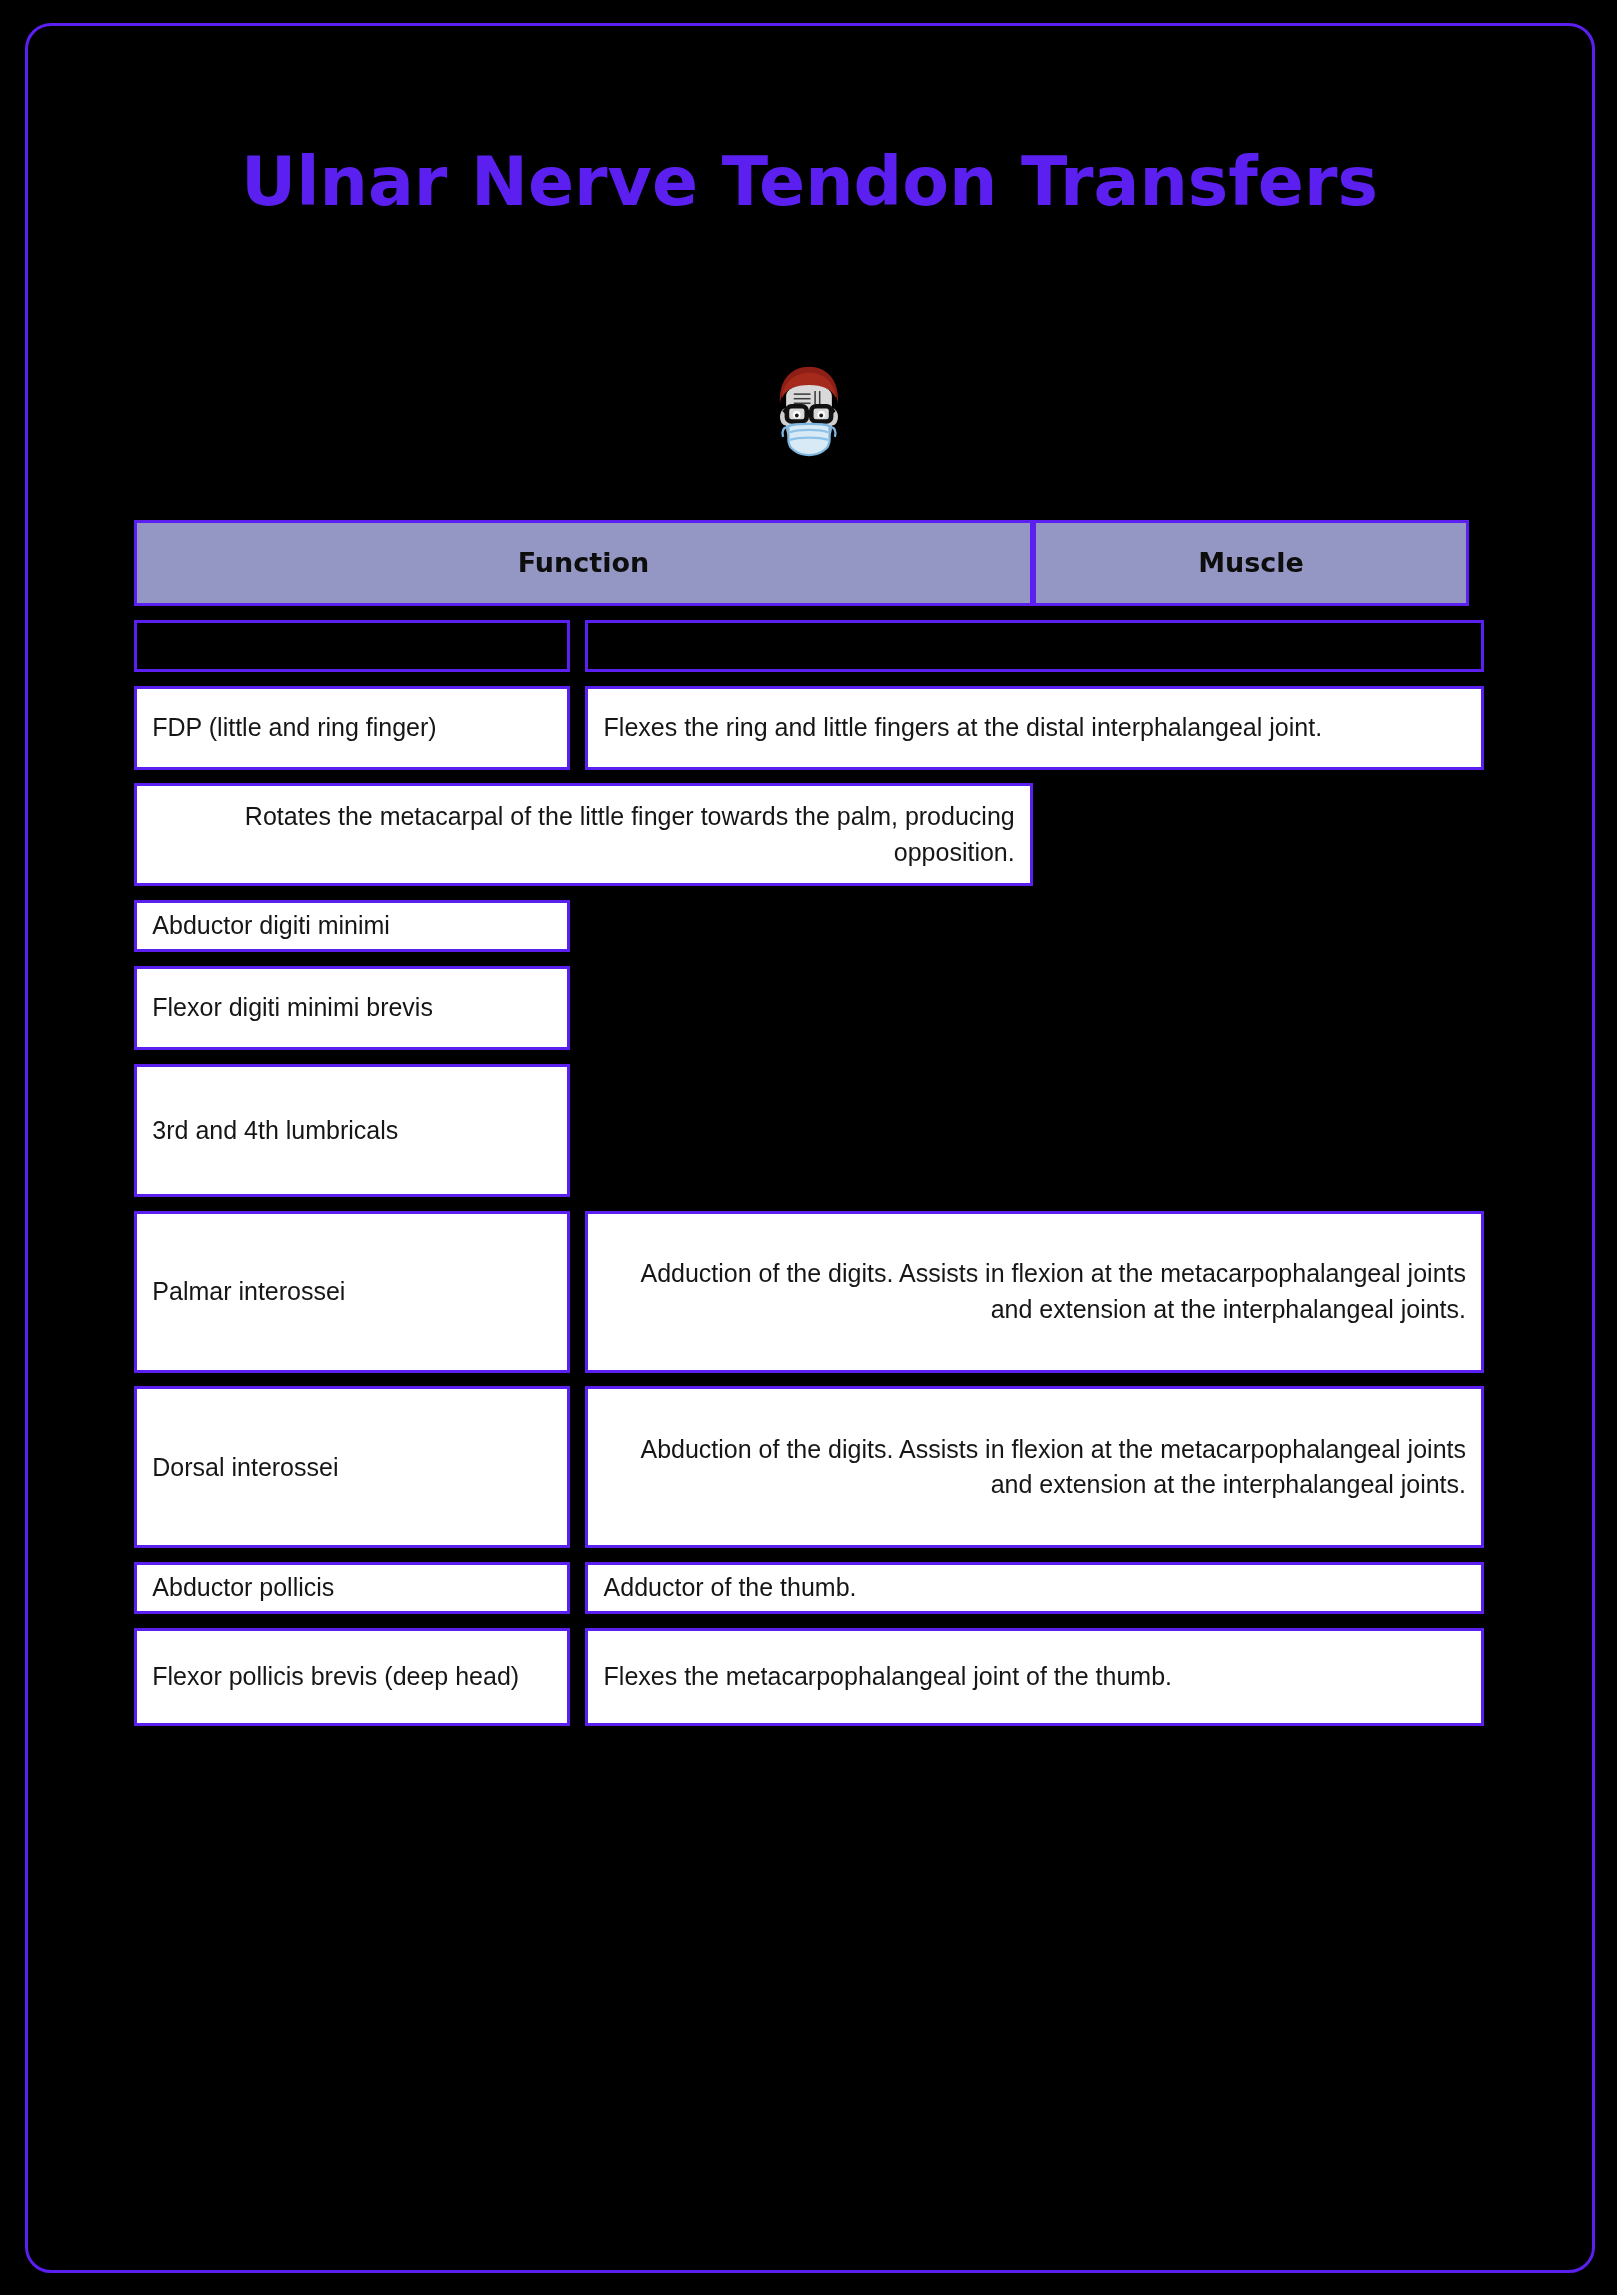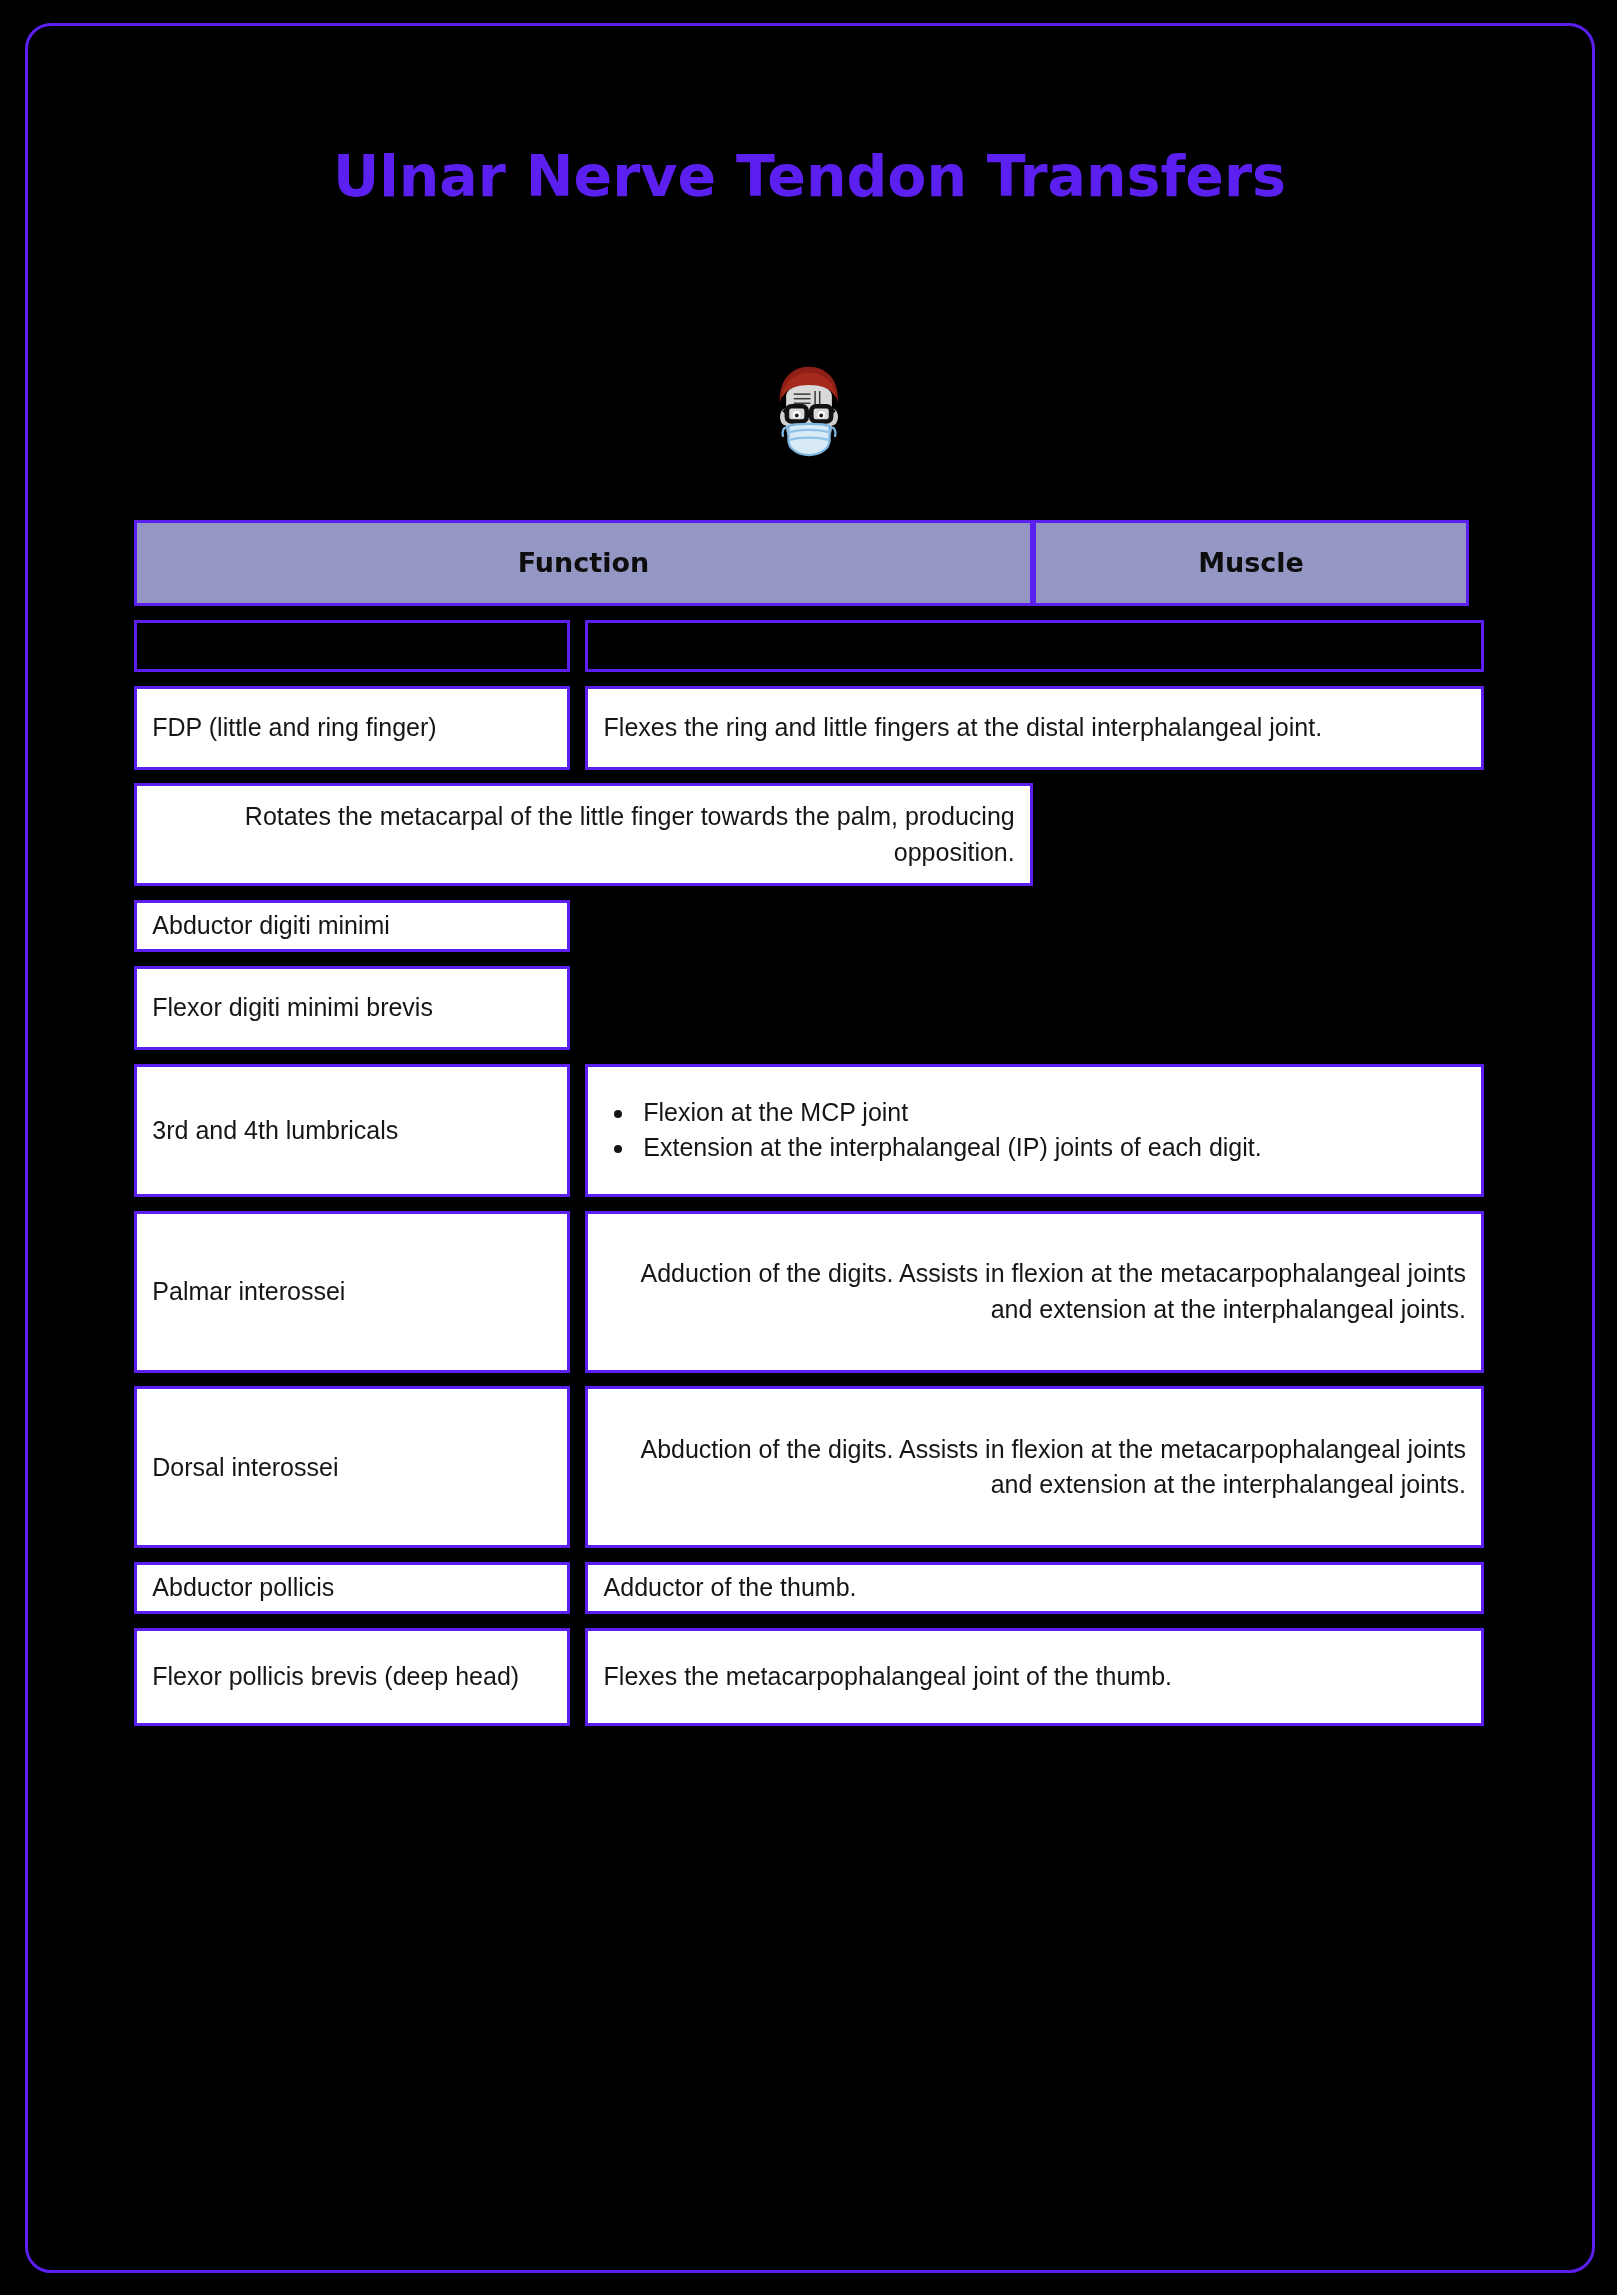--- a/index.html
+++ b/index.html
@@ -43,21 +43,21 @@
   
   #title-block {
     position: absolute;
     left: 134px;
     top: 145px;
     width: 1351px;
     text-align: center;
   }
   #slide-title {
     font-family: "DejaVu Sans", sans-serif;
-    font-size: 57px;
+    font-size: 68px;
     font-weight: bold;
     color: #5B1FF0;
     letter-spacing: 0px;
     line-height: 1.1;
   }
 
   
   #avatar-wrap {
     position: absolute;
     left: 0;
@@ -256,26 +256,20 @@
       <div class="trow row-h1">
         <div class="cell cell-muscle">
           <span class="cell-text">Flexor digiti minimi brevis</span>
         </div>
       </div>
 
       <div class="trow row-h4">
         <div class="cell cell-muscle">
           <span class="cell-text">3rd and 4th lumbricals</span>
         </div>
-        <div class="cell cell-function">
-          <ul class="bullets">
-            <li>Flexion at the MCP joint</li>
-            <li>Extension at the interphalangeal (IP) joints of each digit.</li>
-          </ul>
-        </div>
       </div>
 
       <div class="trow row-h5">
         <div class="cell cell-muscle">
           <span class="cell-text">Palmar interossei</span>
         </div>
         <div class="cell cell-function">
           <span class="cell-text">Adduction of the digits. Assists in flexion at the metacarpophalangeal joints and extension at the interphalangeal joints.</span>
         </div>
       </div>

